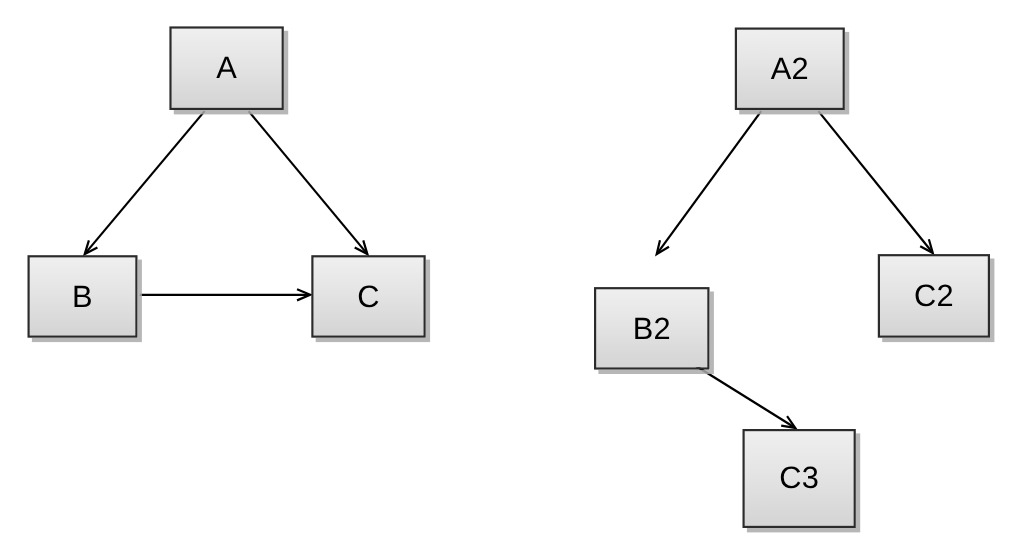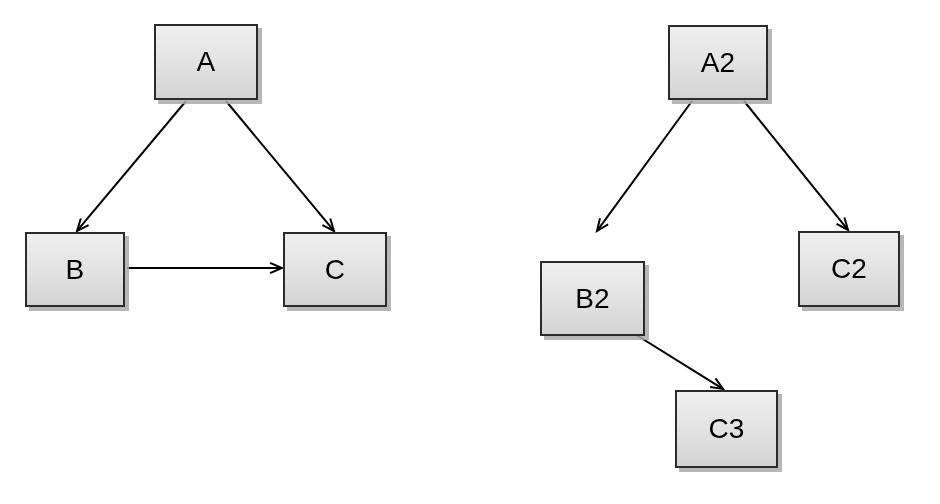--- a/index.html
+++ b/index.html
@@ -88,17 +88,17 @@
   </div>
   <div class="node" style="left: 668px; top: 25px; width: 100px; height: 75px;">
     <span class="node-label">A2</span>
   </div>
   <div class="node" style="left: 540px; top: 232px; width: 105px; height: 75px; margin-top: 29px;">
     <span class="node-label">B2</span>
   </div>
   <div class="node" style="left: 798px; top: 231px; width: 102px; height: 76px; justify-content: center;">
     <span class="node-label">C2</span>
   </div>
-  <div class="node" style="left: 675px; top: 390px; width: 103px; height: 78px;">
+  <div class="node" style="left: 675px; top: 390px; width: 103px; height: 90px;">
     <span class="node-label">C3</span>
   </div>
 
 </div>
 
 </body></html>

